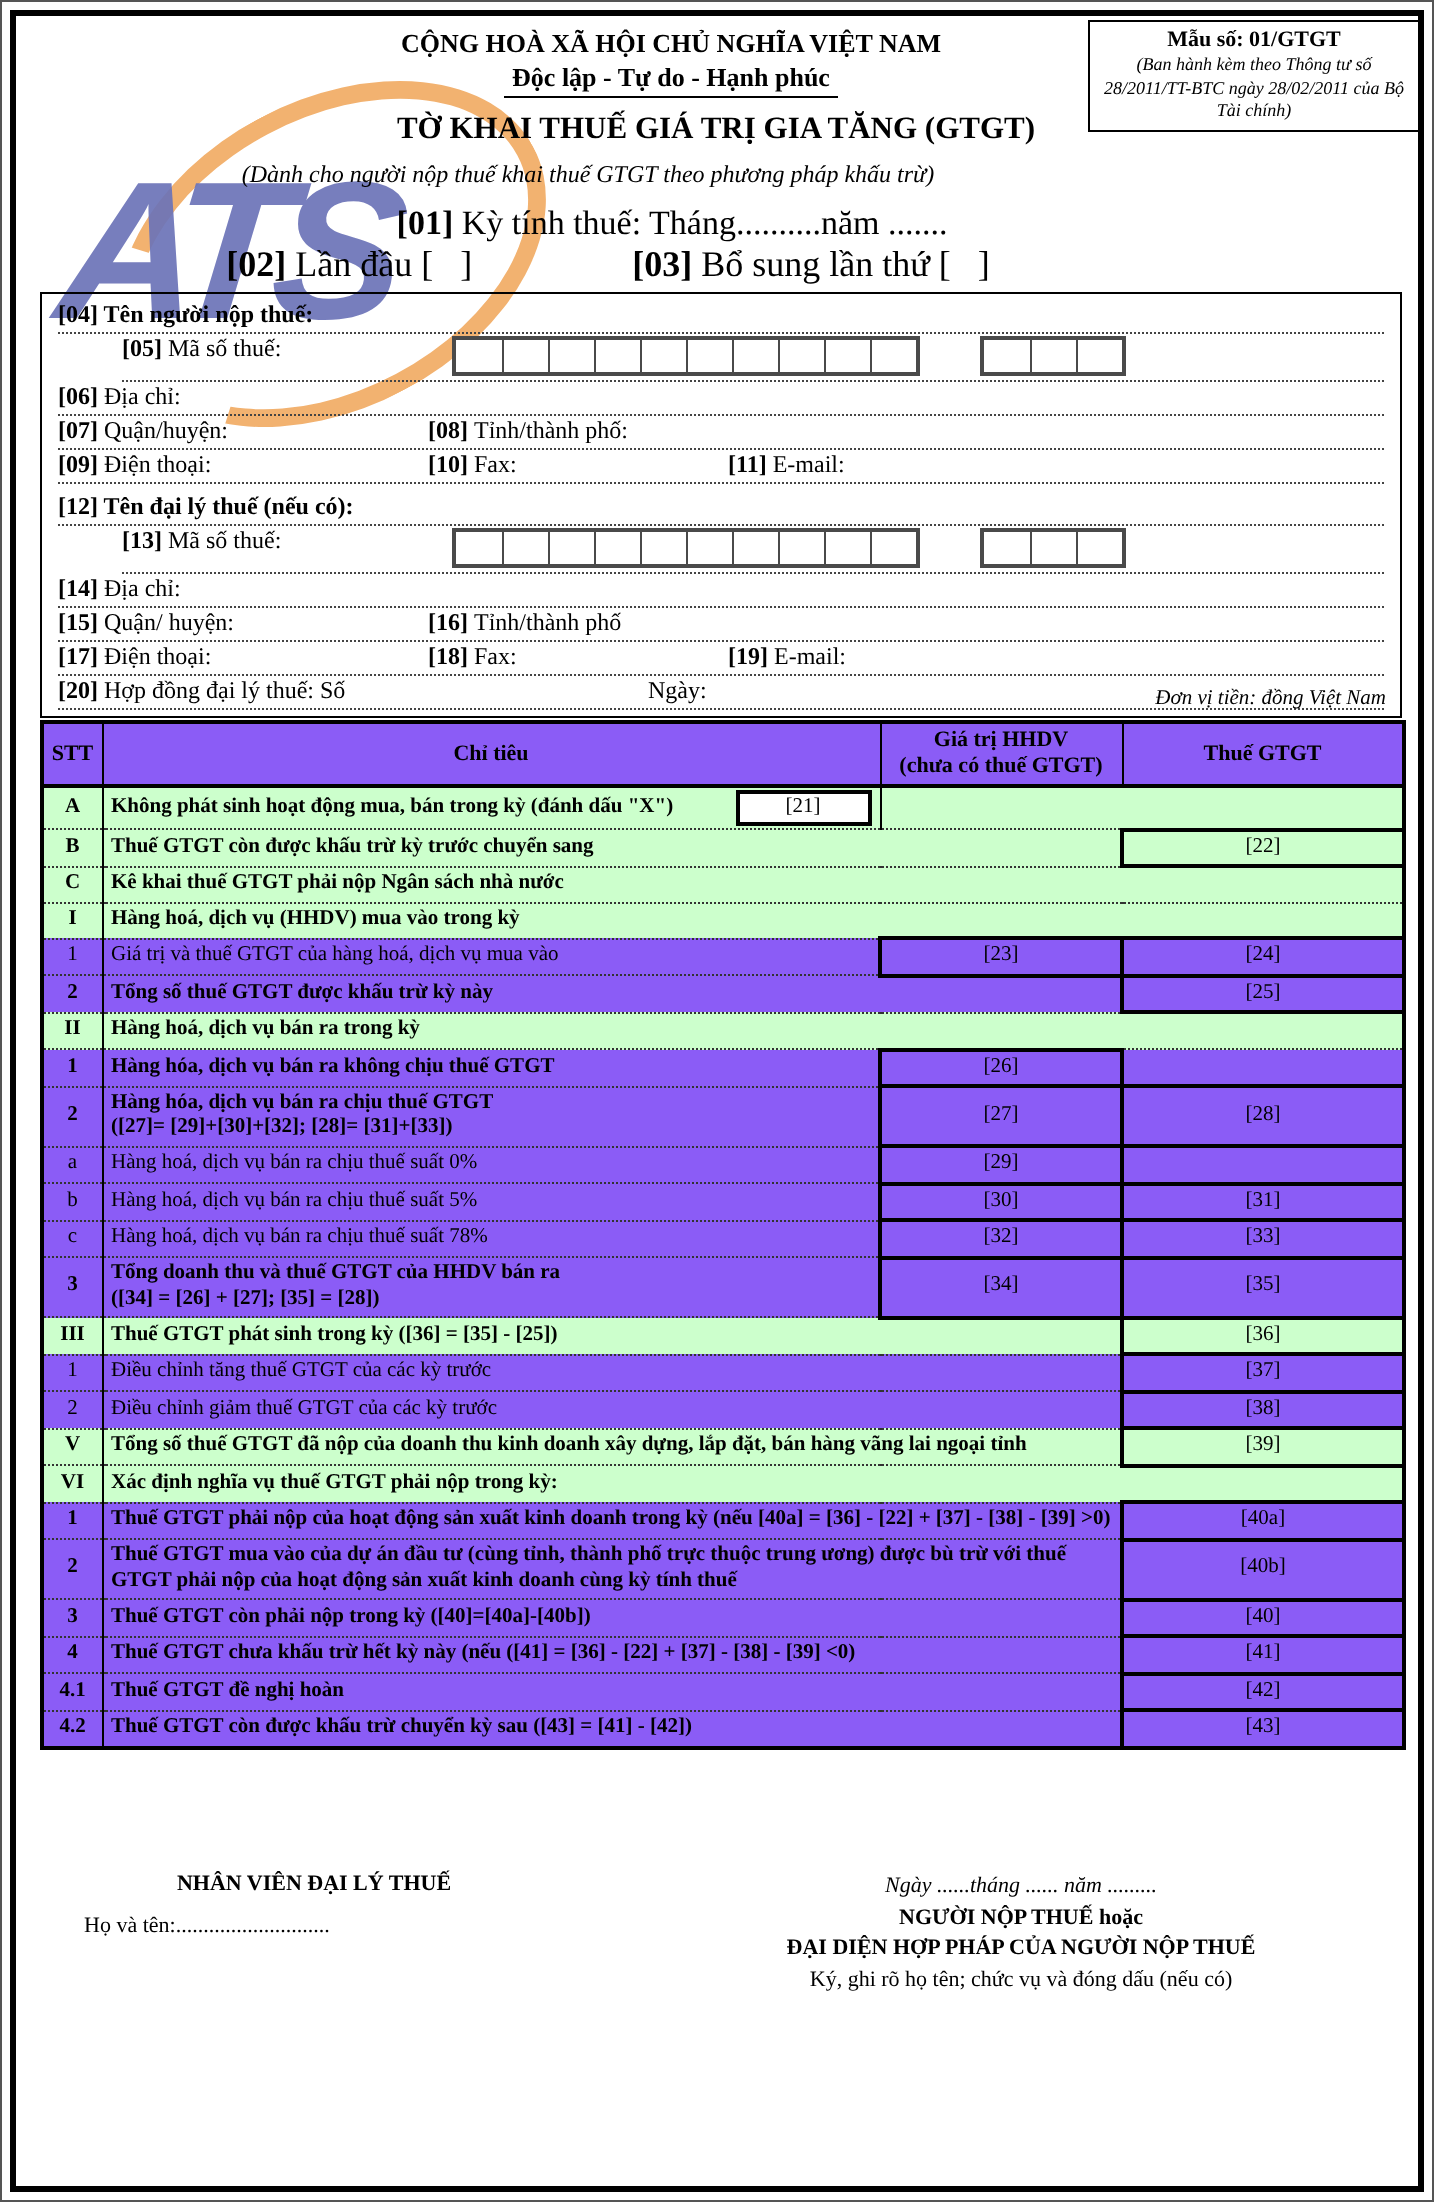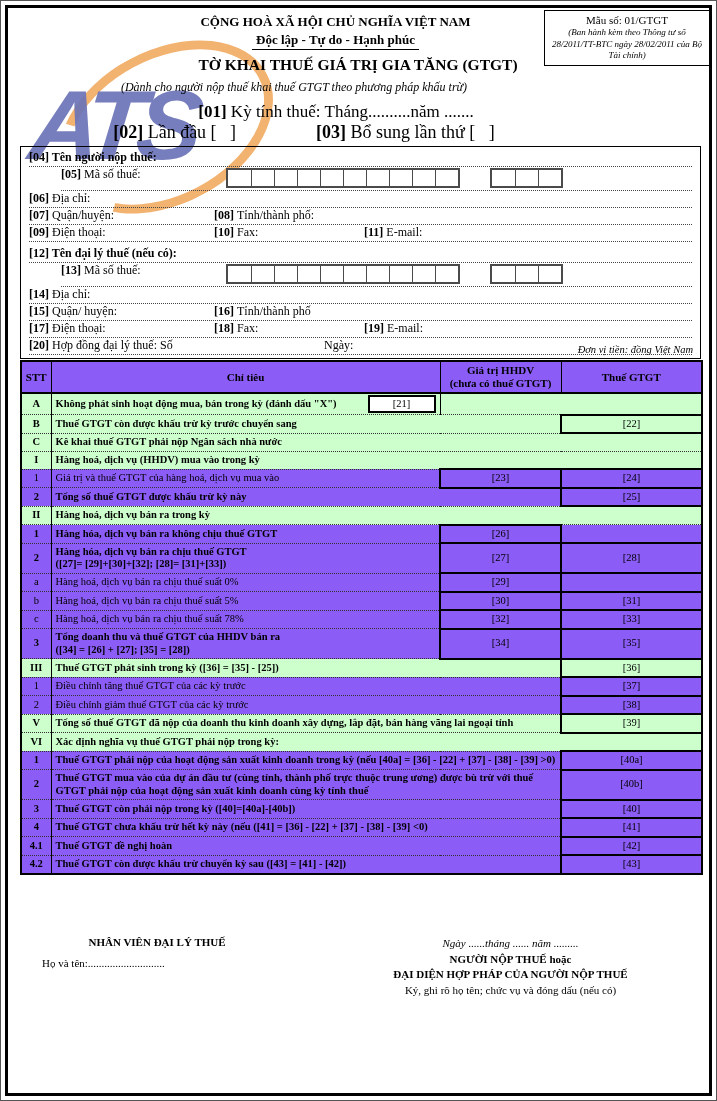--- a/index.html
+++ b/index.html
@@ -14,21 +14,21 @@
   .logo-text{position:absolute;left:6px;top:32px;font-family:"Liberation Sans","DejaVu Sans",sans-serif;
              font-weight:bold;font-style:italic;font-size:98px;line-height:1;letter-spacing:-8px;
              color:var(--logo-blue,#6C74B8);transform:skewX(-6deg);opacity:.92;}
 
   .motto{position:absolute;top:6px;left:0;width:655px;text-align:center;z-index:1;}
   .motto-1{font-weight:bold;font-size:13px;}
   .motto-2{font-weight:bold;font-size:13px;display:inline-block;border-bottom:1px solid #000;padding:0 4px 1px 4px;margin-top:1px;}
 
   .form-no-box{position:absolute;top:2px;left:536px;width:166px;box-sizing:border-box;border:1px solid #000;
                padding:3px 4px;text-align:center;z-index:1;background:#fff;}
-  .form-no{font-weight:normal;font-size:11px;}
+  .form-no{font-weight:bold;font-size:11px;}
   .form-no-note{font-style:italic;font-size:9px;line-height:11.5px;margin-top:1px;}
 
   .doc-title{position:absolute;top:48px;left:0;width:700px;text-align:center;font-weight:bold;font-size:15.5px;z-index:1;}
   .doc-subtitle{position:absolute;top:72px;left:0;width:572px;text-align:center;font-style:italic;font-size:12px;z-index:1;}
   .f01{position:absolute;top:94px;left:0;width:656px;text-align:center;font-size:17px;z-index:1;}
   .f0203{position:absolute;top:114px;left:0;width:592px;display:flex;justify-content:center;gap:80px;font-size:18px;z-index:1;}
   .tag{font-weight:bold;}
 
   .info-box{position:absolute;top:138px;left:12px;width:681px;box-sizing:border-box;border:1px solid #000;
             padding:3px 0 3px 0;z-index:1;}

